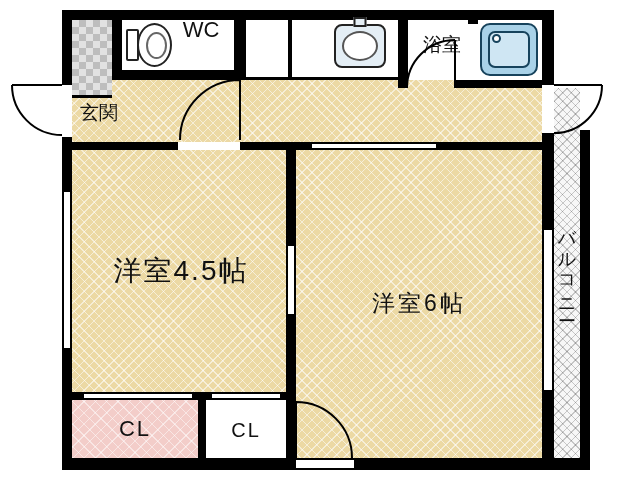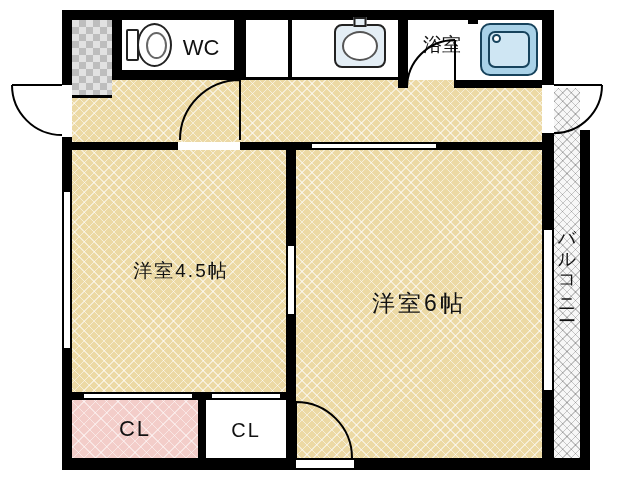--- a/index.html
+++ b/index.html
@@ -133,21 +133,22 @@
   <svg id="arcs" width="640" height="480" viewBox="0 0 640 480">
     <g fill="none" stroke="#000" stroke-width="2">
       <path d="M 62 85 L 12 85 M 12 85 A 50 50 0 0 0 62 135"></path>
       <path d="M 240 140 L 240 80 M 240 80 A 60 60 0 0 0 180 140"></path>
       <path d="M 455 88 L 455 40 M 455 40 A 48 48 0 0 0 407 88"></path>
       <path d="M 296 458 L 296 402 M 296 402 A 56 56 0 0 1 352 458"></path>
       <path d="M 554 85 L 602 85 M 602 85 A 48 48 0 0 1 554 133"></path>
     </g>
   </svg>
 
-  <div class="lbl" style="left:170px;top:28px;width:62px;height:40px;font-size:22px;">WC</div>
+  <div class="lbl" style="left:70px;top:98px;width:58px;height:30px;font-size:19px;">玄関</div>
+  <div class="lbl" style="left:170px;top:10px;width:62px;height:40px;font-size:22px;">WC</div>
   <div class="lbl" style="left:404px;top:28px;width:76px;height:34px;font-size:19px;">浴室</div>
-  <div class="lbl" style="left:76px;top:254px;width:210px;height:34px;font-size:19px;letter-spacing:2px;">洋室4.5帖</div>
+  <div class="lbl" style="left:76px;top:254px;width:210px;height:34px;font-size:28px;letter-spacing:2px;">洋室4.5帖</div>
   <div class="lbl" style="left:314px;top:286px;width:210px;height:34px;font-size:23px;letter-spacing:3px;text-align:right;">洋室6帖</div>
   <div class="lbl" style="left:100px;top:408px;width:70px;height:42px;font-size:22px;letter-spacing:2px;">CL</div>
   <div class="lbl" style="left:212px;top:410px;width:68px;height:40px;font-size:20px;letter-spacing:2px;">CL</div>
   <div class="lbl lbl-v" style="left:552px;top:150px;width:30px;height:230px;font-size:18px;letter-spacing:3px;">バルコニー</div>
 
 </div>
 
 </body></html>

